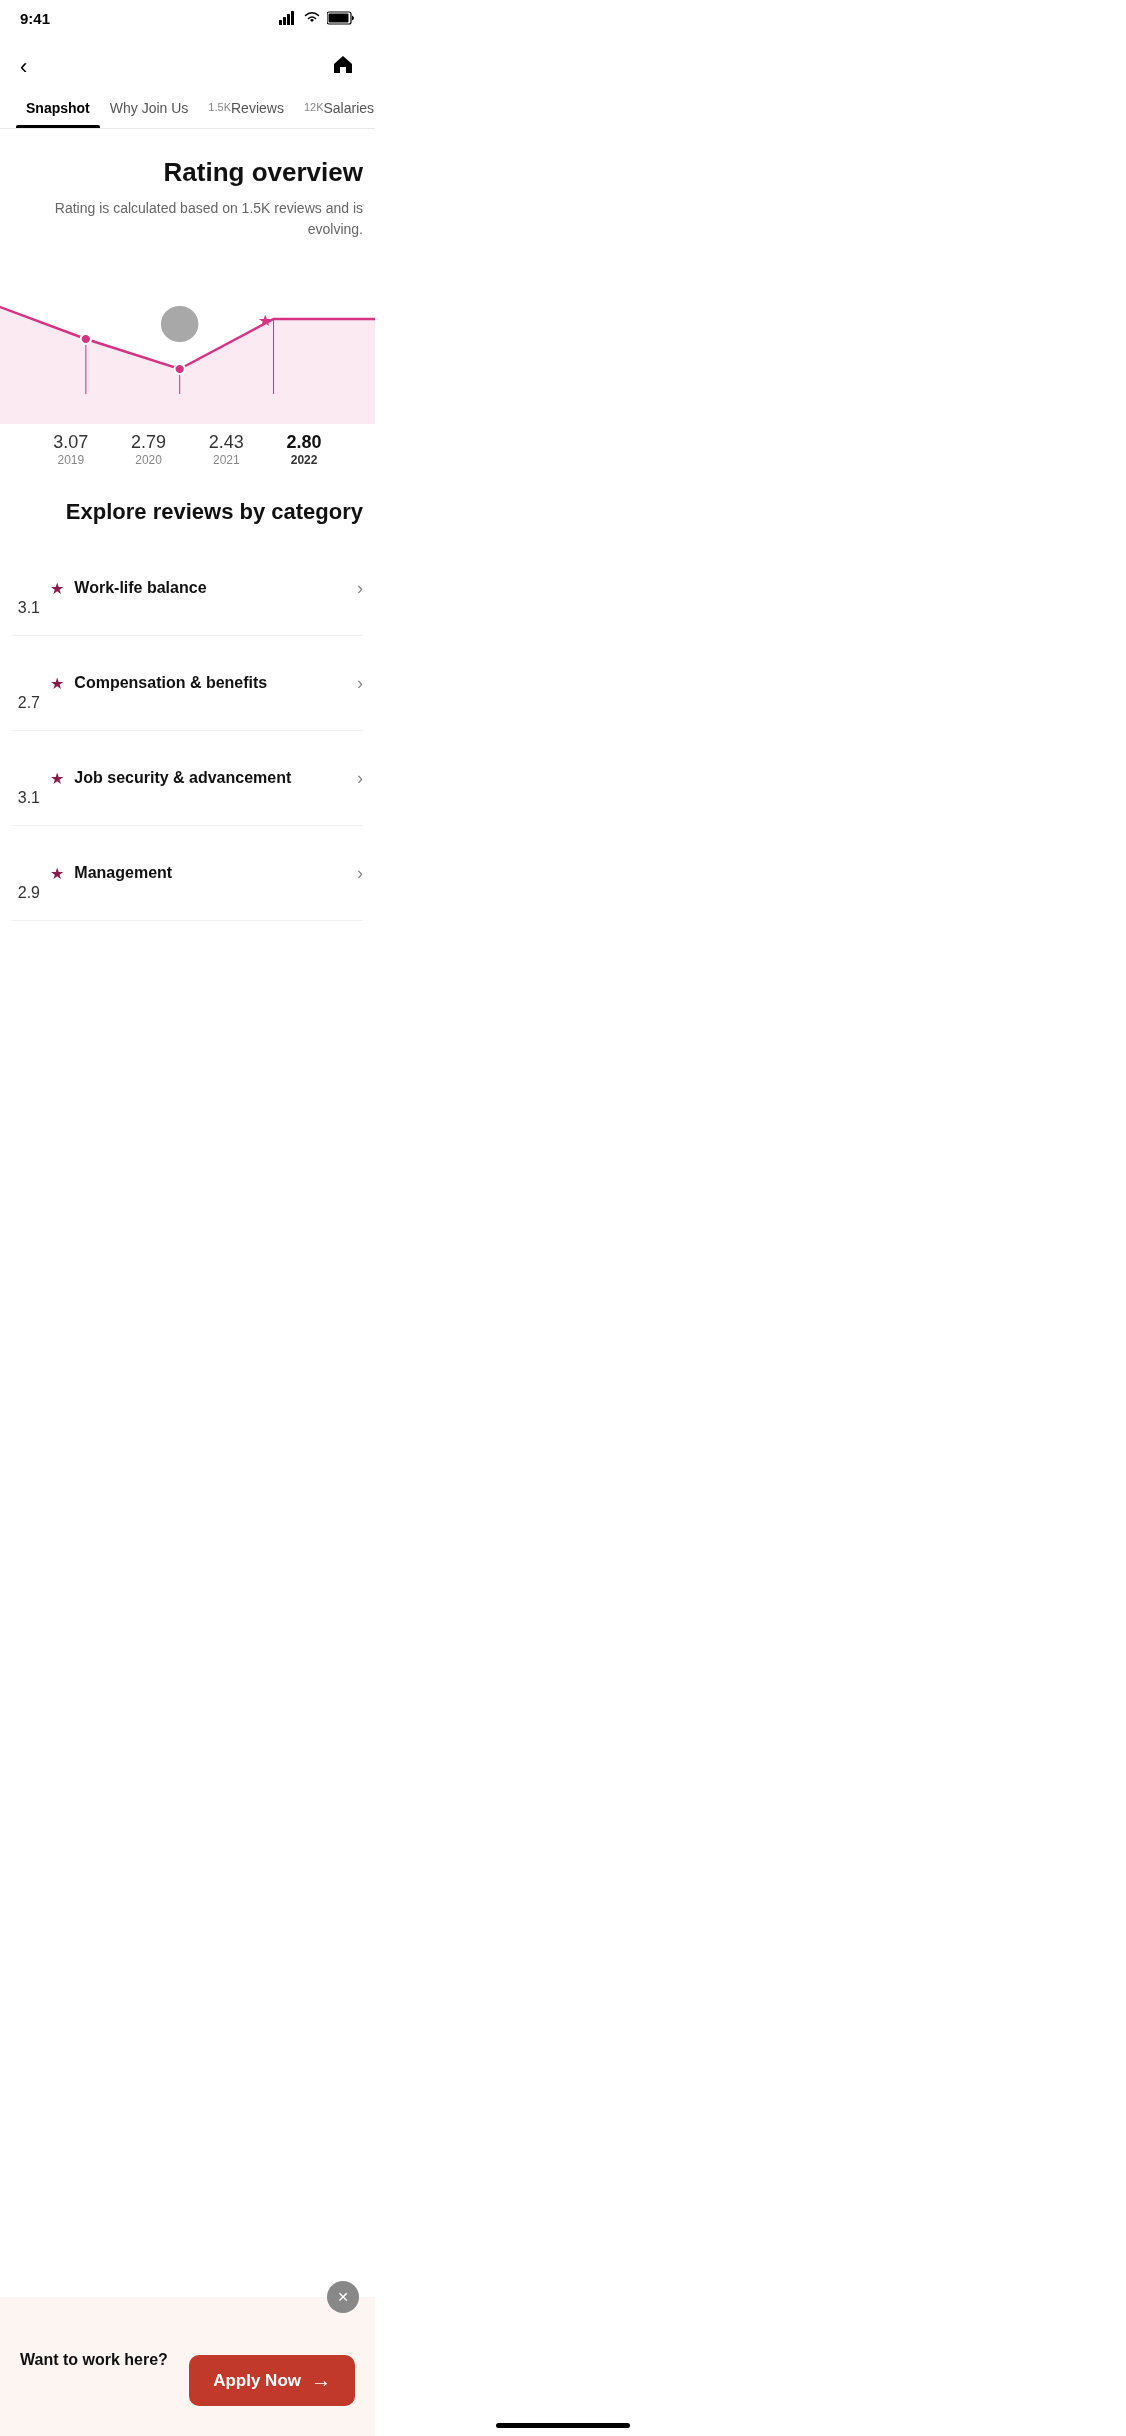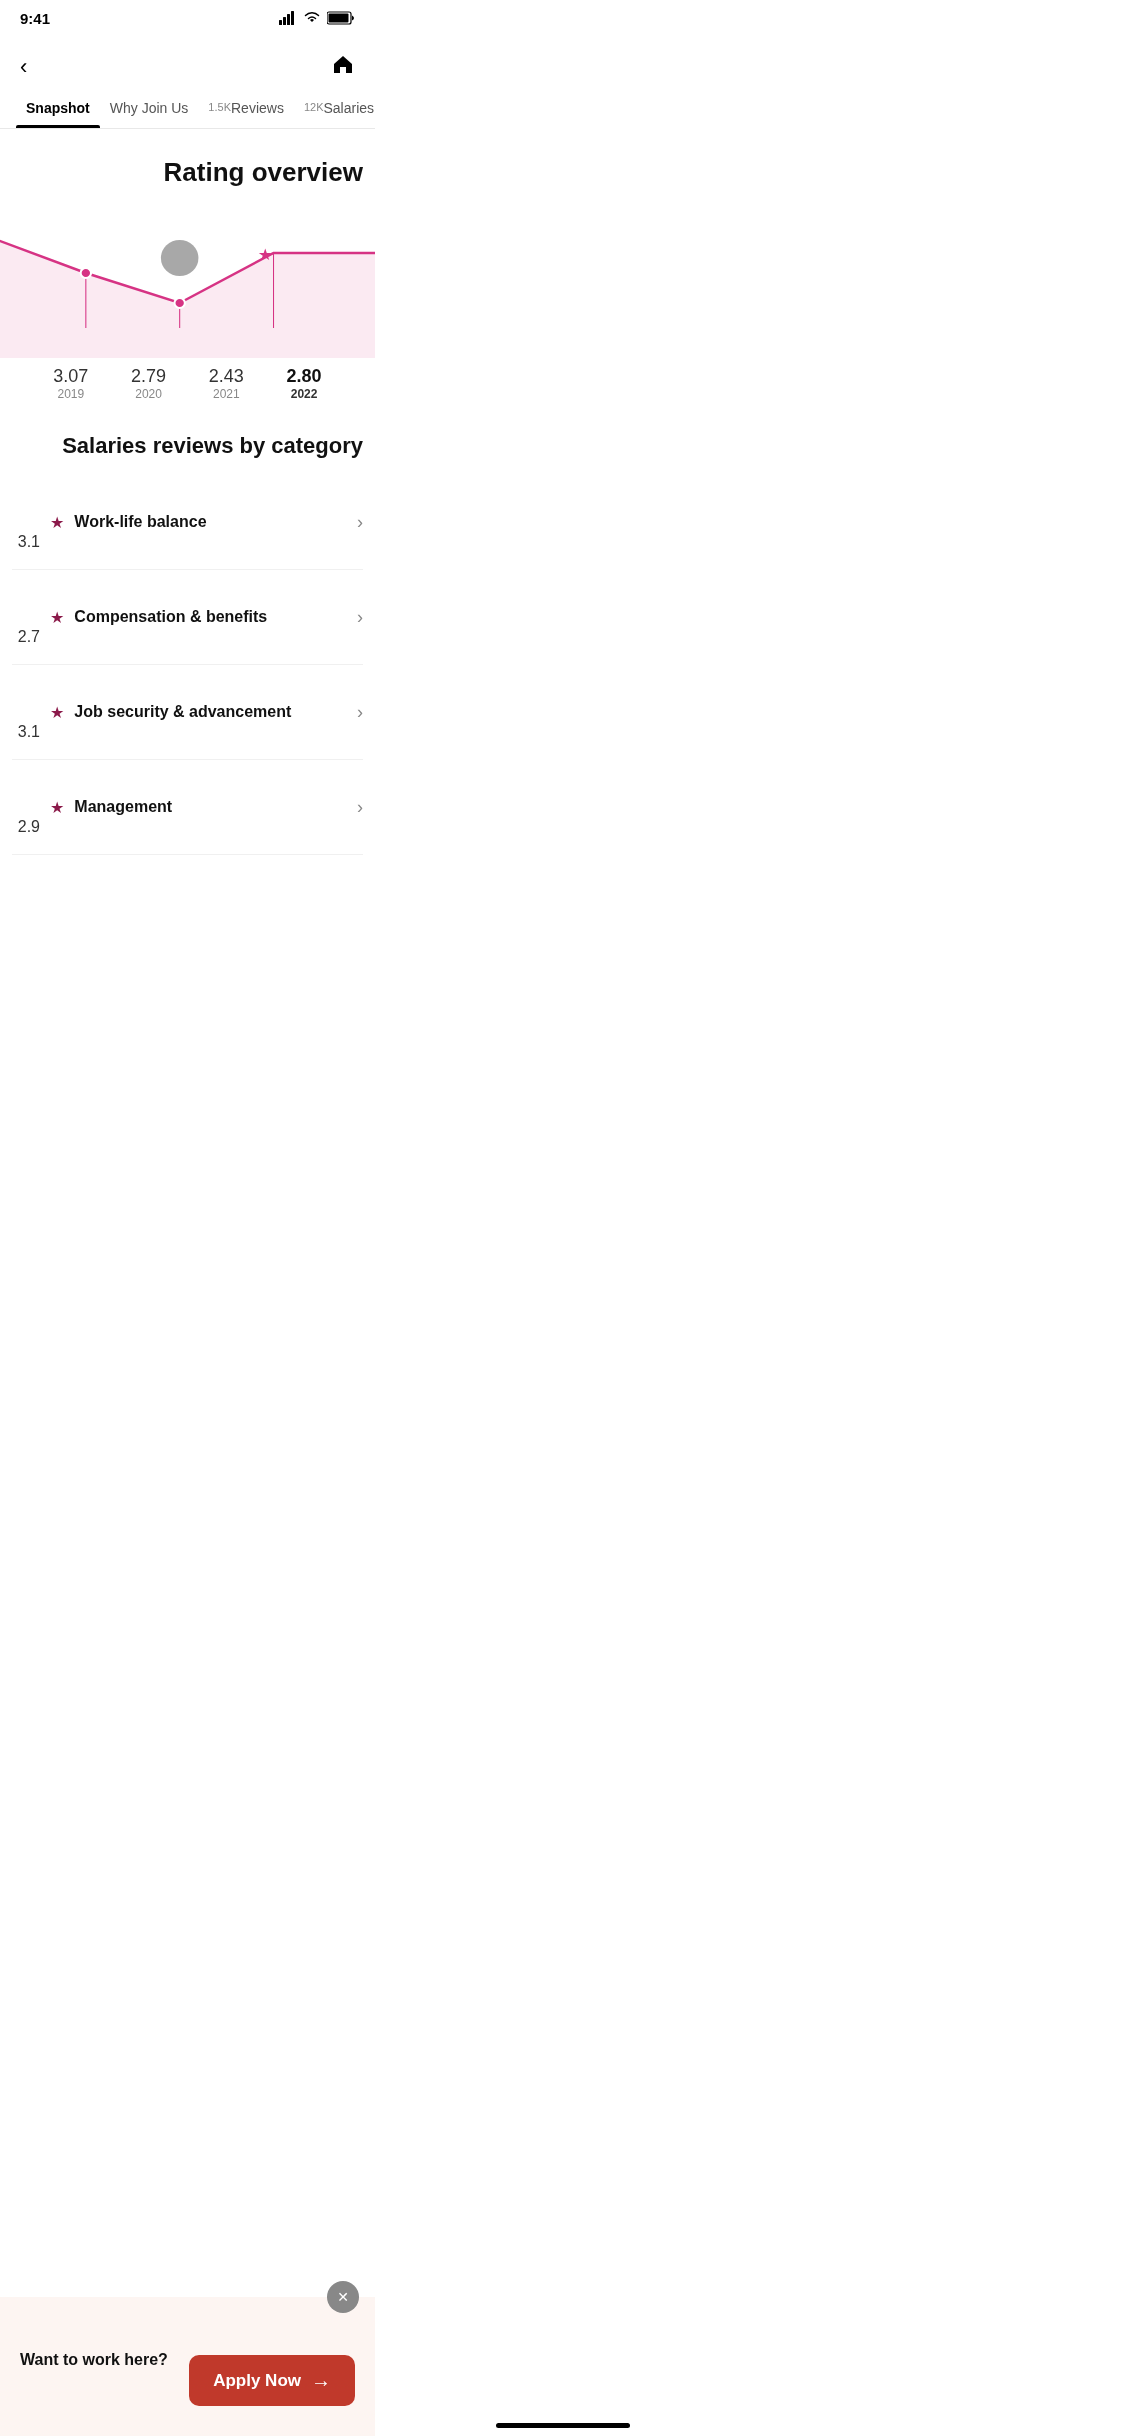--- a/index.html
+++ b/index.html
@@ -378,20 +378,21 @@
   <div class="tab-item">
     <span class="tab-count">2.2K</span>
     <span class="tab-label">Jobs</span>
   </div>
 
 </div>
 
 <div class="main-content">
 
   <h2 class="section-title">Rating overview</h2>
+  <p class="section-subtitle">Rating is calculated based on 1.5K reviews and is evolving.</p>
 
   <div class="chart-container">
     <svg width="100%" height="160" viewBox="0 0 375 160" preserveAspectRatio="none">
 
       <path class="chart-fill" d="M0,40 L90,75 L180,105 L270,55 L375,55 L375,160 L0,160 Z"></path>
 
       <path class="chart-line" d="M0,40 L90,75 L180,105 L270,55 L375,55"></path>
 
       <line class="vline" x1="0" y1="40" x2="0" y2="130" stroke="#d63384" stroke-width="1"></line>
       <line class="vline" x1="90" y1="75" x2="90" y2="130" stroke="#d63384" stroke-width="1"></line>
@@ -420,21 +421,21 @@
     <div class="chart-point-label">
       <span class="chart-value">2.43</span>
       <span class="chart-year">2021</span>
     </div>
     <div class="chart-point-label">
       <span class="chart-value bold">2.80</span>
       <span class="chart-year bold">2022</span>
     </div>
   </div>
 
-  <h2 class="explore-title">Salaries reviews by category</h2>
+  <h2 class="explore-title">Explore reviews by category</h2>
 
   <div class="category-list">
 
     <div class="category-row">
       <div class="category-left">
         <span class="category-rating">3.1</span>
         <span class="star-icon">★</span>
         <span class="category-name">Work-life balance</span>
       </div>
       <span class="chevron-right">›</span>

